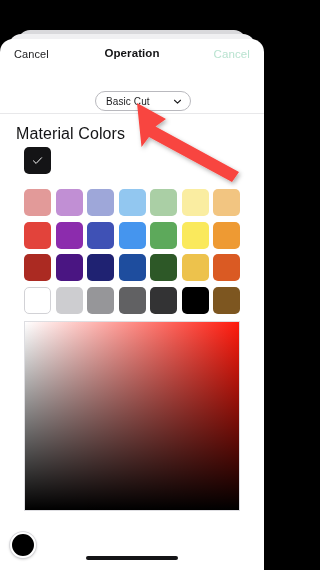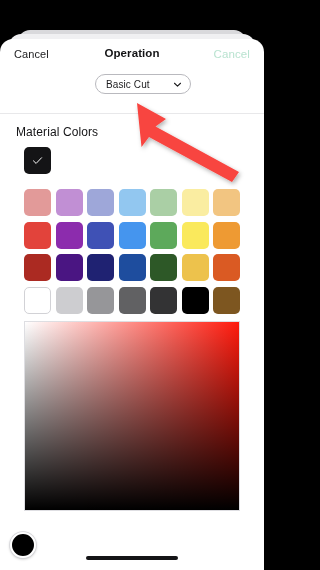--- a/index.html
+++ b/index.html
@@ -60,21 +60,21 @@
   .hdr-apply{
     position:absolute;right:14px;top:9px;
     font-size:11.5px;color:#b9e3d0;
     letter-spacing:.1px;
     cursor:pointer;
   }
 
   
   .dd-wrap{
     display:flex;justify-content:center;
-    margin-top:2px;
+    margin-top:19px;
     padding-left:22px;
   }
   .dd{
     width:96px;height:20px;
     border:1.1px solid #b9b9be;
     border-radius:11px;
     background:#fff;
     display:flex;align-items:center;
     padding:0 8px 0 10px;
     box-sizing:border-box;
@@ -92,21 +92,21 @@
 
   .divider{
     position:absolute;
     left:0;right:0;top:74px;
     height:1px;background:#e8e8ea;
   }
 
   
   .sec-title{
     position:absolute;left:16px;top:86px;
-    font-size:12px;color:#141416;
+    font-size:16px;color:#141416;
     letter-spacing:.1px;
     text-align:right;
   }
   .selected-swatch{
     position:absolute;left:24px;top:108px;
     width:27px;height:27px;
     background:#141416;
     border-radius:5px;
     display:flex;align-items:center;justify-content:center;
     cursor:pointer;

